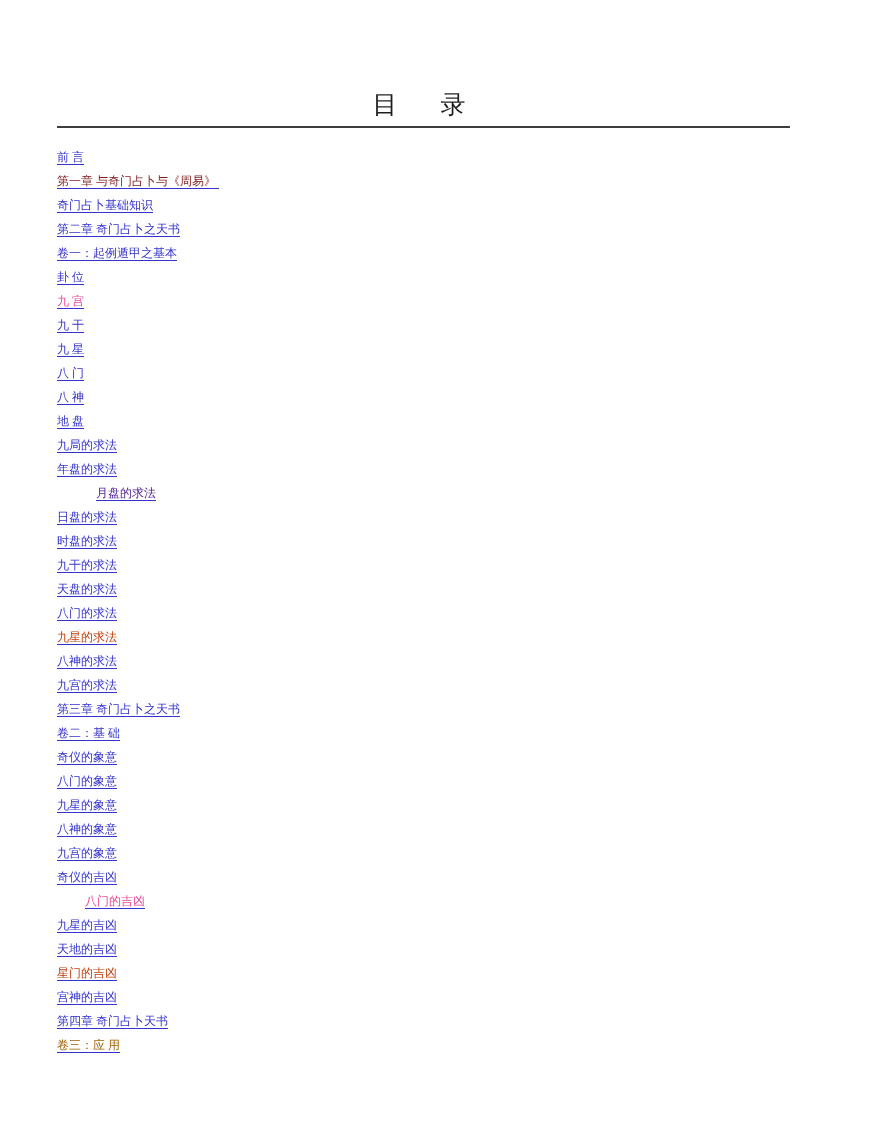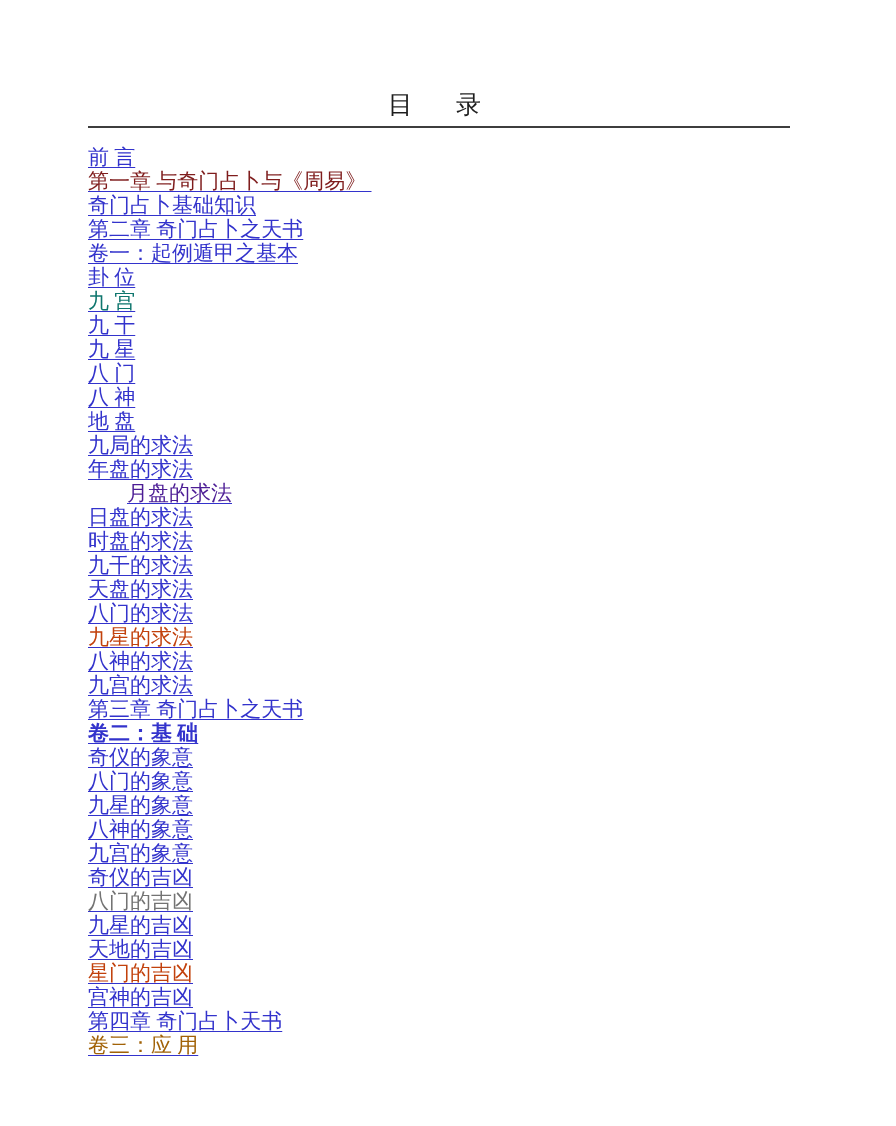--- a/index.html
+++ b/index.html
@@ -8,21 +8,21 @@
     background: #ffffff;
     width: 896px;
     height: 1126px;
     overflow: hidden;
     font-family: "Liberation Serif", "DejaVu Serif", serif;
   }
   .page {
     box-sizing: border-box;
     width: 896px;
     height: 927px;
-    padding: 0 106px 0 88px;
+    padding: 0 106px 0 57px;
   }
   .title-block {
     margin: 0;
     padding-top: 90px;
     text-align: center;
     font-size: 25px;
     font-weight: 500;
     color: #1d1d1d;
     letter-spacing: 9px;
     line-height: 30px;
@@ -34,67 +34,67 @@
     margin: 6px 0 0 0;
     height: 0;
   }
   .toc {
     margin-top: 17px;
   }
   .toc-link {
     display: block;
     height: 24px;
     line-height: 24px;
-    font-size: 21px;
+    font-size: 12px;
     text-decoration: underline;
     text-underline-offset: 3px;
     text-decoration-thickness: 1px;
     white-space: pre;
     cursor: pointer;
   }
 </style>
 </head>
 <body>
 
 <div class="page">
   <div class="title-block">目　录</div>
   <hr class="title-rule">
   <nav class="toc" id="toc-list">
       <a class="toc-link" href="#" style="color: rgb(51, 51, 204); text-decoration-color: rgb(51, 51, 204);">前 言</a>
       <a class="toc-link" href="#" style="color: #7f1d1d; text-decoration-color: rgb(51, 51, 204);">第一章 与奇门占卜与《周易》 </a>
       <a class="toc-link" href="#" style="color: rgb(51, 51, 204); text-decoration-color: rgb(51, 51, 204);">奇门占卜基础知识</a>
       <a class="toc-link" href="#" style="color: rgb(51, 51, 204); text-decoration-color: rgb(51, 51, 204);">第二章 奇门占卜之天书</a>
       <a class="toc-link" href="#" style="color: rgb(51, 51, 204); text-decoration-color: rgb(51, 51, 204);">卷一：起例遁甲之基本</a>
       <a class="toc-link" href="#" style="color: rgb(51, 51, 204); text-decoration-color: rgb(51, 51, 204);">卦 位</a>
-      <a class="toc-link" href="#" style="color: #0f766e; text-decoration-color: rgb(51, 51, 204);">九 宫</a>
+      <a class="toc-link" href="#" style="color: #ec4899; text-decoration-color: rgb(51, 51, 204);">九 宫</a>
       <a class="toc-link" href="#" style="color: rgb(51, 51, 204); text-decoration-color: rgb(51, 51, 204);">九 干</a>
       <a class="toc-link" href="#" style="color: rgb(51, 51, 204); text-decoration-color: rgb(51, 51, 204);">九 星</a>
       <a class="toc-link" href="#" style="color: rgb(51, 51, 204); text-decoration-color: rgb(51, 51, 204);">八 门</a>
       <a class="toc-link" href="#" style="color: rgb(51, 51, 204); text-decoration-color: rgb(51, 51, 204);">八 神</a>
       <a class="toc-link" href="#" style="color: rgb(51, 51, 204); text-decoration-color: rgb(51, 51, 204);">地 盘</a>
       <a class="toc-link" href="#" style="color: rgb(51, 51, 204); text-decoration-color: rgb(51, 51, 204);">九局的求法</a>
       <a class="toc-link" href="#" style="color: rgb(51, 51, 204); text-decoration-color: rgb(51, 51, 204);">年盘的求法</a>
       <a class="toc-link" href="#" style="color: #4c1d95; text-decoration-color: rgb(51, 51, 204); margin-left: 39px;">月盘的求法</a>
       <a class="toc-link" href="#" style="color: rgb(51, 51, 204); text-decoration-color: rgb(51, 51, 204);">日盘的求法</a>
       <a class="toc-link" href="#" style="color: rgb(51, 51, 204); text-decoration-color: rgb(51, 51, 204);">时盘的求法</a>
       <a class="toc-link" href="#" style="color: rgb(51, 51, 204); text-decoration-color: rgb(51, 51, 204);">九干的求法</a>
       <a class="toc-link" href="#" style="color: rgb(51, 51, 204); text-decoration-color: rgb(51, 51, 204);">天盘的求法</a>
       <a class="toc-link" href="#" style="color: rgb(51, 51, 204); text-decoration-color: rgb(51, 51, 204);">八门的求法</a>
       <a class="toc-link" href="#" style="color: #c2410c; text-decoration-color: rgb(51, 51, 204);">九星的求法</a>
       <a class="toc-link" href="#" style="color: rgb(51, 51, 204); text-decoration-color: rgb(51, 51, 204);">八神的求法</a>
       <a class="toc-link" href="#" style="color: rgb(51, 51, 204); text-decoration-color: rgb(51, 51, 204);">九宫的求法</a>
       <a class="toc-link" href="#" style="color: rgb(51, 51, 204); text-decoration-color: rgb(51, 51, 204);">第三章 奇门占卜之天书</a>
-      <a class="toc-link" href="#" style="color: rgb(51, 51, 204); text-decoration-color: rgb(51, 51, 204); font-weight: bold;">卷二：基 础</a>
+      <a class="toc-link" href="#" style="color: rgb(51, 51, 204); text-decoration-color: rgb(51, 51, 204);">卷二：基 础</a>
       <a class="toc-link" href="#" style="color: rgb(51, 51, 204); text-decoration-color: rgb(51, 51, 204);">奇仪的象意</a>
       <a class="toc-link" href="#" style="color: rgb(51, 51, 204); text-decoration-color: rgb(51, 51, 204);">八门的象意</a>
       <a class="toc-link" href="#" style="color: rgb(51, 51, 204); text-decoration-color: rgb(51, 51, 204);">九星的象意</a>
       <a class="toc-link" href="#" style="color: rgb(51, 51, 204); text-decoration-color: rgb(51, 51, 204);">八神的象意</a>
       <a class="toc-link" href="#" style="color: rgb(51, 51, 204); text-decoration-color: rgb(51, 51, 204);">九宫的象意</a>
       <a class="toc-link" href="#" style="color: rgb(51, 51, 204); text-decoration-color: rgb(51, 51, 204);">奇仪的吉凶</a>
-      <a class="toc-link" href="#" style="color: #737373; text-decoration-color: rgb(51, 51, 204);">八门的吉凶</a>
+      <a class="toc-link" href="#" style="color: #ec4899; text-decoration-color: rgb(51, 51, 204); margin-left: 28px;">八门的吉凶</a>
       <a class="toc-link" href="#" style="color: rgb(51, 51, 204); text-decoration-color: rgb(51, 51, 204);">九星的吉凶</a>
       <a class="toc-link" href="#" style="color: rgb(51, 51, 204); text-decoration-color: rgb(51, 51, 204);">天地的吉凶</a>
       <a class="toc-link" href="#" style="color: #c2410c; text-decoration-color: rgb(51, 51, 204);">星门的吉凶</a>
       <a class="toc-link" href="#" style="color: rgb(51, 51, 204); text-decoration-color: rgb(51, 51, 204);">宫神的吉凶</a>
       <a class="toc-link" href="#" style="color: rgb(51, 51, 204); text-decoration-color: rgb(51, 51, 204);">第四章 奇门占卜天书</a>
       <a class="toc-link" href="#" style="color: #a16207; text-decoration-color: rgb(51, 51, 204);">卷三：应 用</a>
     </nav>
 </div>
 
 </body></html>

